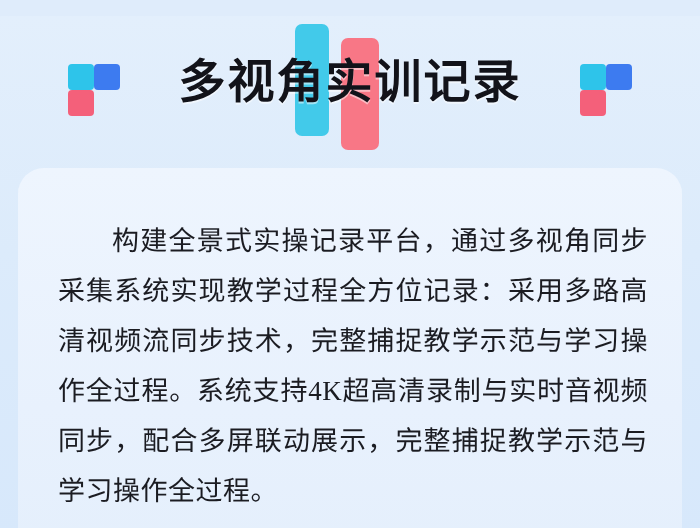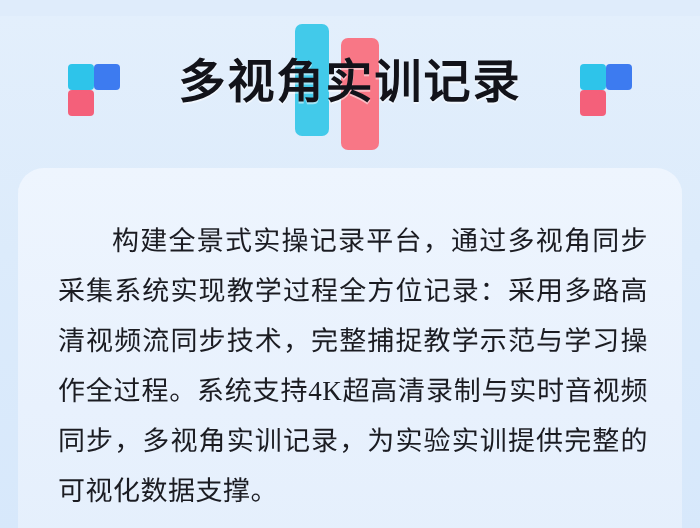--- a/index.html
+++ b/index.html
@@ -137,16 +137,16 @@
       <div class="sq sq-cyan"></div>
       <div class="sq sq-blue"></div>
       <div class="sq sq-pink"></div>
       <div class="sq sq-white"></div>
     </div>
 
     <div class="page-title">多视角实训记录</div>
   </div>
 
   <div class="card">
-    <div class="card-text">构建全景式实操记录平台，通过多视角同步采集系统实现教学过程全方位记录：采用多路高清视频流同步技术，完整捕捉教学示范与学习操作全过程。系统支持4K超高清录制与实时音视频同步，多视角实训记录，为实验实训提供完整的可视化数据支撑。</div>
+    <div class="card-text">构建全景式实操记录平台，通过多视角同步采集系统实现教学过程全方位记录：采用多路高清视频流同步技术，完整捕捉教学示范与学习操作全过程。系统支持4K超高清录制与实时音视频同步，配合多屏联动展示，完整捕捉教学示范与学习操作全过程。</div>
   </div>
 
 </div>
 
 </body></html>

